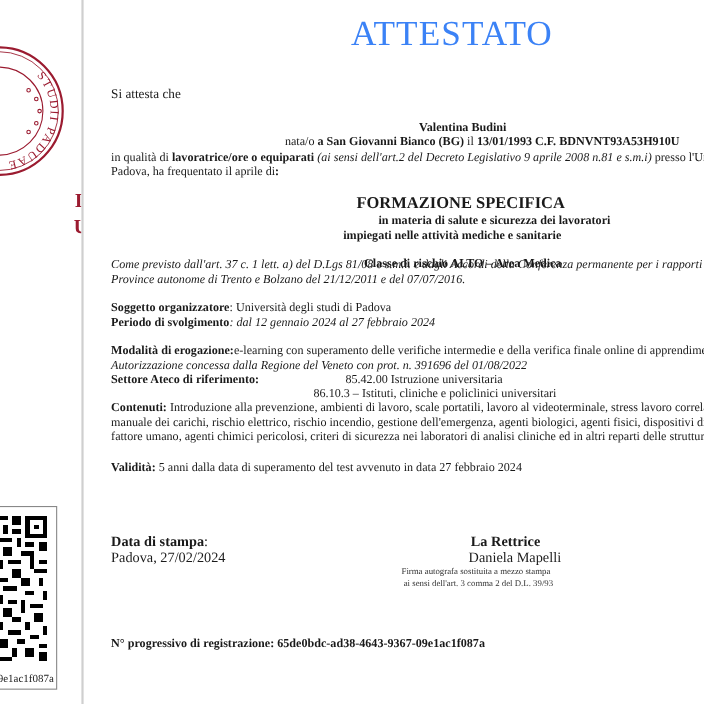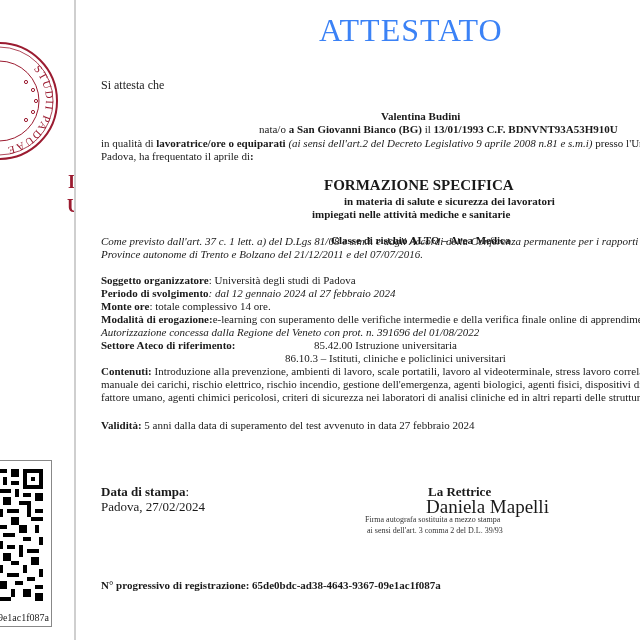--- a/index.html
+++ b/index.html
@@ -60,21 +60,21 @@
   .ateco1 { left:184px; top:339px;margin-left:29px; }
   .ateco2 { left:184px; top:352px; }
   .cont1 { left:0; top:365px; }
   .cont2 { left:0; top:378px; }
   .cont3 { left:0; top:391px; }
   .validita { left:0; top:419px; }
 
   .data-label { left:0; top:484px; font-size:13px; line-height:15px; }
   .data-value { left:0; top:499px; font-size:13px; line-height:15px; }
   .rettrice-title { left:327px; top:484px; font-size:13px; font-weight:bold; line-height:15px; }
-  .rettrice-name { left:325px; top:499px; font-size:19px; line-height:15px; }
+  .rettrice-name { left:325px; top:499px; font-size:13px; line-height:15px; }
   .firma1 { left:264px; top:515px; font-size:8px; line-height:10px; color:#333; }
   .firma2 { left:266px; top:526px; font-size:8px; line-height:10px; color:#333; }
   .reg { left:0; top:579px; font-weight:bold; }
 </style>
 </head>
 <body>
 
 <div class="page">
 
   <div class="left-band">
@@ -168,21 +168,20 @@
 
     <div class="t course-title">FORMAZIONE SPECIFICA</div>
     <div class="t sub1">in materia di salute e sicurezza dei lavoratori</div>
     <div class="t sub2">impiegati nelle attività mediche e sanitarie</div>
     <div class="t sub3">Classe di rischio ALTO – Area Medica</div>
     <div class="t legal1">Come previsto dall'art. 37 c. 1 lett. a) del D.Lgs 81/08 e s.m.i. e dagli Accordi della Conferenza permanente per i rapporti tra lo Stato, le Regioni e le</div>
     <div class="t legal2">Province autonome di Trento e Bolzano del 21/12/2011 e del 07/07/2016.</div>
 
     <div class="t row1"><span class="b">Soggetto organizzatore</span><span>: Università degli studi di Padova</span></div>
     <div class="t row2"><span class="b">Periodo di svolgimento</span><span class="i">: dal 12 gennaio 2024 al 27 febbraio 2024</span></div>
-    <div class="t row3"><span class="b">Monte ore</span><span>: totale complessivo 14 ore.</span></div>
     <div class="t row4"><span class="b">Modalità di erogazione:</span><span>e-learning con superamento delle verifiche intermedie e della verifica finale online di apprendimento</span></div>
     <div class="t row5">Autorizzazione concessa dalla Regione del Veneto con prot. n. 391696 del 01/08/2022</div>
     <div class="t ateco-label">Settore Ateco di riferimento:</div>
     <div class="t ateco1">85.42.00 Istruzione universitaria</div>
     <div class="t ateco2">86.10.3 – Istituti, cliniche e policlinici universitari</div>
     <div class="t cont1"><span class="b">Contenuti:</span><span> Introduzione alla prevenzione, ambienti di lavoro, scale portatili, lavoro al videoterminale, stress lavoro correlato, movimentazione</span></div>
     <div class="t cont2">manuale dei carichi, rischio elettrico, rischio incendio, gestione dell'emergenza, agenti biologici, agenti fisici, dispositivi di protezione individuale,</div>
     <div class="t cont3">fattore umano, agenti chimici pericolosi, criteri di sicurezza nei laboratori di analisi cliniche ed in altri reparti delle strutture sanitarie.</div>
     <div class="t validita"><span class="b">Validità:</span><span> 5 anni dalla data di superamento del test avvenuto in data 27 febbraio 2024</span></div>
 

